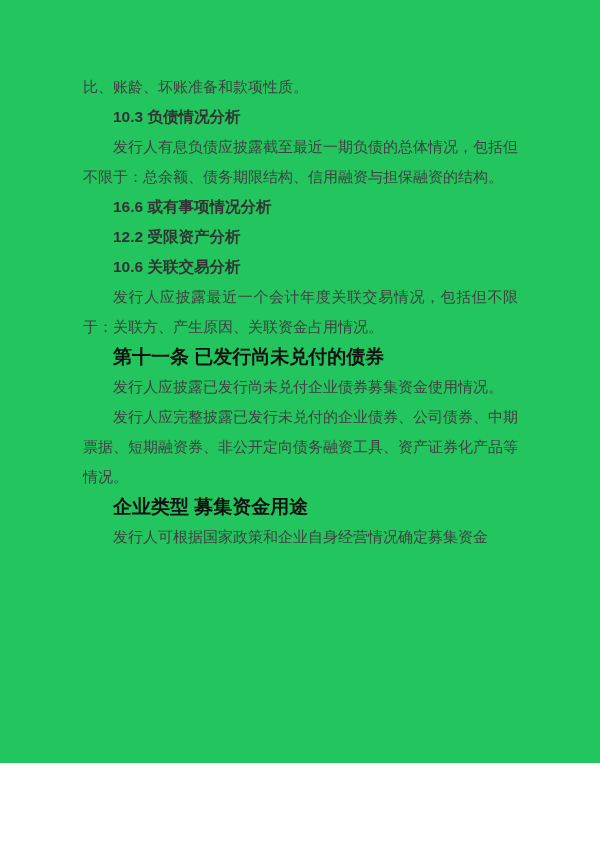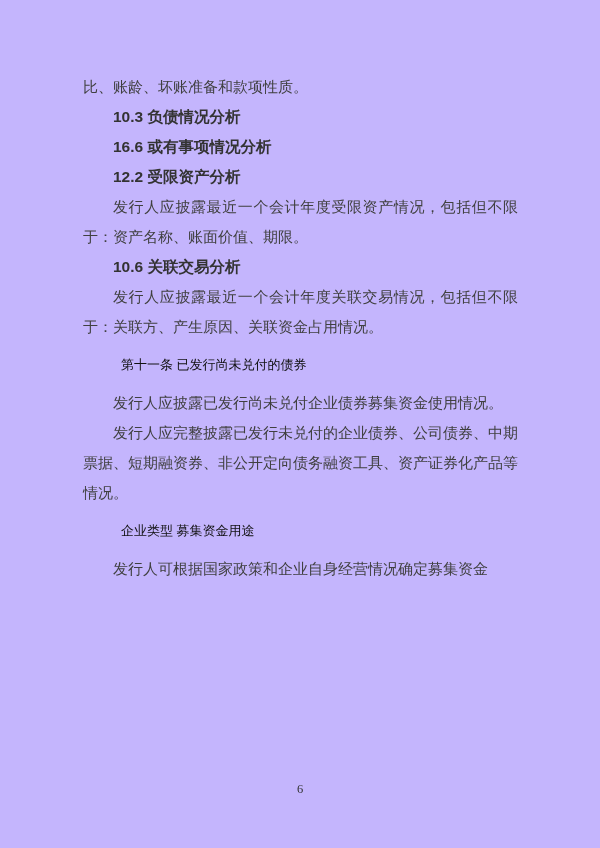--- a/index.html
+++ b/index.html
@@ -3,22 +3,22 @@
 <meta charset="utf-8">
 <style>
   html, body {
     margin: 0;
     padding: 0;
     background: #ffffff;
   }
   .page {
     position: relative;
     width: 600px;
-    height: 848px;
-    background: #c4b5fd;
+    height: 763px;
+    background: #22c55e;
     overflow: hidden;
     font-family: "Liberation Serif", "DejaVu Serif", serif;
   }
   .content {
     position: absolute;
     left: 83px;
     top: 72px;
     width: 435px;
   }
   .para {
@@ -36,24 +36,24 @@
   .sub-heading {
     margin: 0;
     font-size: 15.5px;
     line-height: 30px;
     font-weight: bold;
     color: #333333;
     text-indent: 30px;
     font-family: Liberation Sans, sans-serif;
   }
   .article-heading {
-    margin: 8px;
-    font-size: 13px;
+    margin: 0;
+    font-size: 19px;
     line-height: 30px;
-    font-weight: normal;
+    font-weight: bold;
     color: #111111;
     text-indent: 30px;
     font-family: "Liberation Sans", "DejaVu Sans", sans-serif;
   }
   .page-number {
     position: absolute;
     left: 0;
     right: 0;
     top: 781px;
     text-align: center;
@@ -63,23 +63,23 @@
     font-family: "Liberation Serif", "DejaVu Serif", serif;
   }
 </style>
 </head>
 <body>
 
 <div class="page">
   <div class="content">
     <p class="para">比、账龄、坏账准备和款项性质。</p>
     <p class="sub-heading">10.3 负债情况分析</p>
+    <p class="para indent">发行人有息负债应披露截至最近一期负债的总体情况，包括但不限于：总余额、债务期限结构、信用融资与担保融资的结构。</p>
     <p class="sub-heading">16.6 或有事项情况分析</p>
     <p class="sub-heading">12.2 受限资产分析</p>
-    <p class="para indent">发行人应披露最近一个会计年度受限资产情况，包括但不限于：资产名称、账面价值、期限。</p>
     <p class="sub-heading">10.6 关联交易分析</p>
     <p class="para indent">发行人应披露最近一个会计年度关联交易情况，包括但不限于：关联方、产生原因、关联资金占用情况。</p>
     <p class="article-heading">第十一条 已发行尚未兑付的债券</p>
     <p class="para indent">发行人应披露已发行尚未兑付企业债券募集资金使用情况。</p>
     <p class="para indent">发行人应完整披露已发行未兑付的企业债券、公司债券、中期票据、短期融资券、非公开定向债务融资工具、资产证券化产品等情况。</p>
     <p class="article-heading">企业类型 募集资金用途</p>
     <p class="para indent">发行人可根据国家政策和企业自身经营情况确定募集资金</p>
   </div>
   <div class="page-number">6</div>
 </div>

